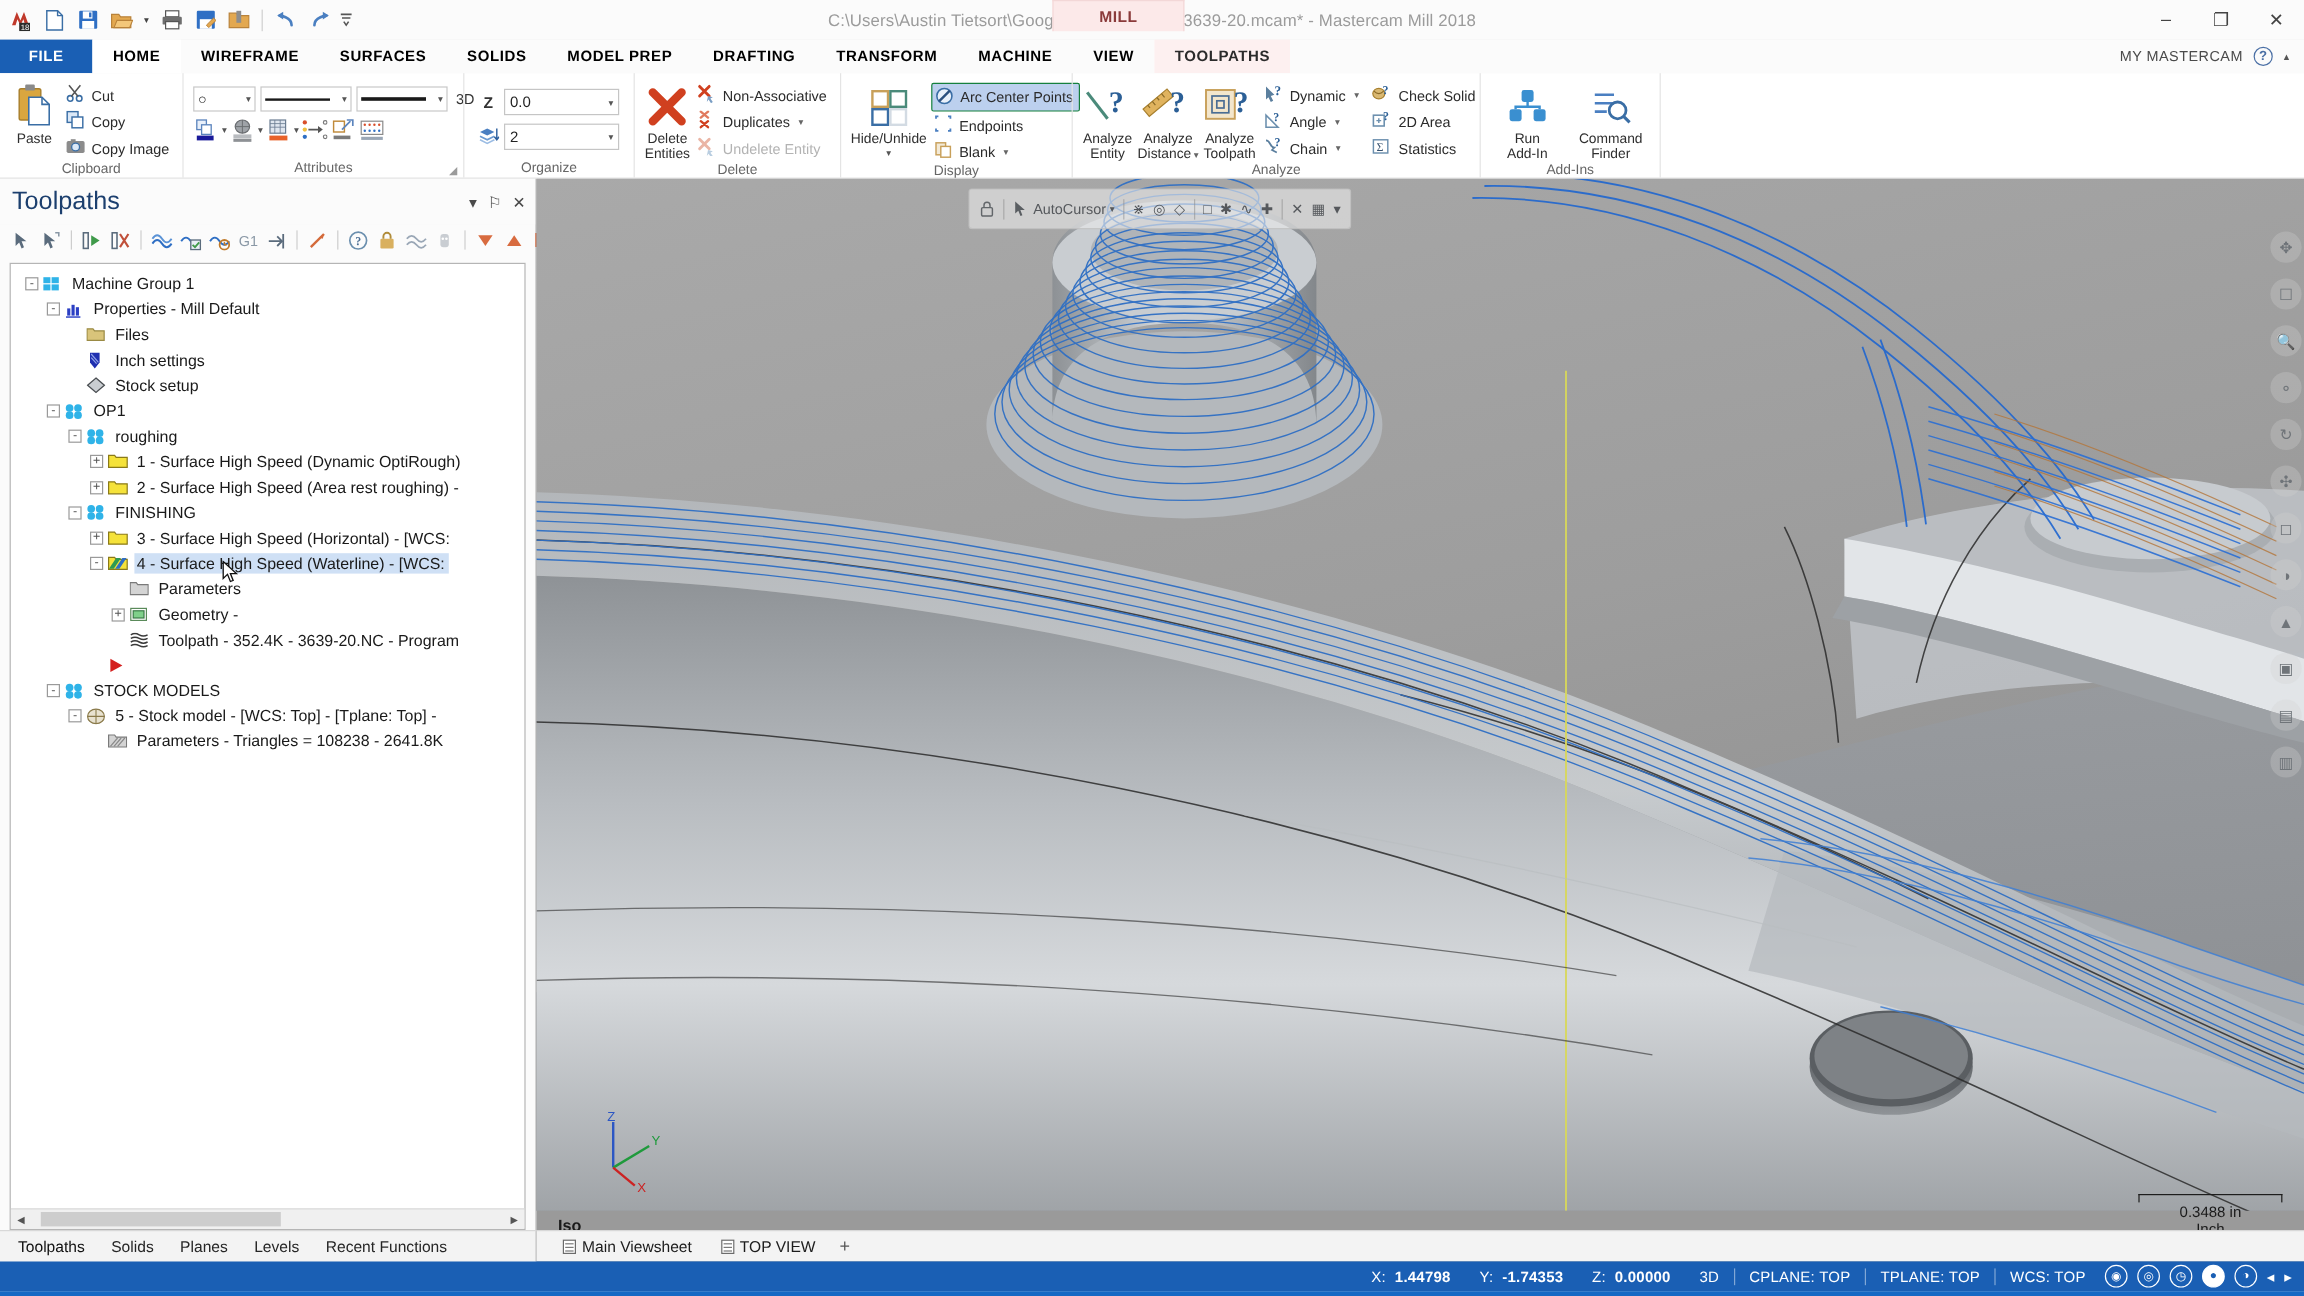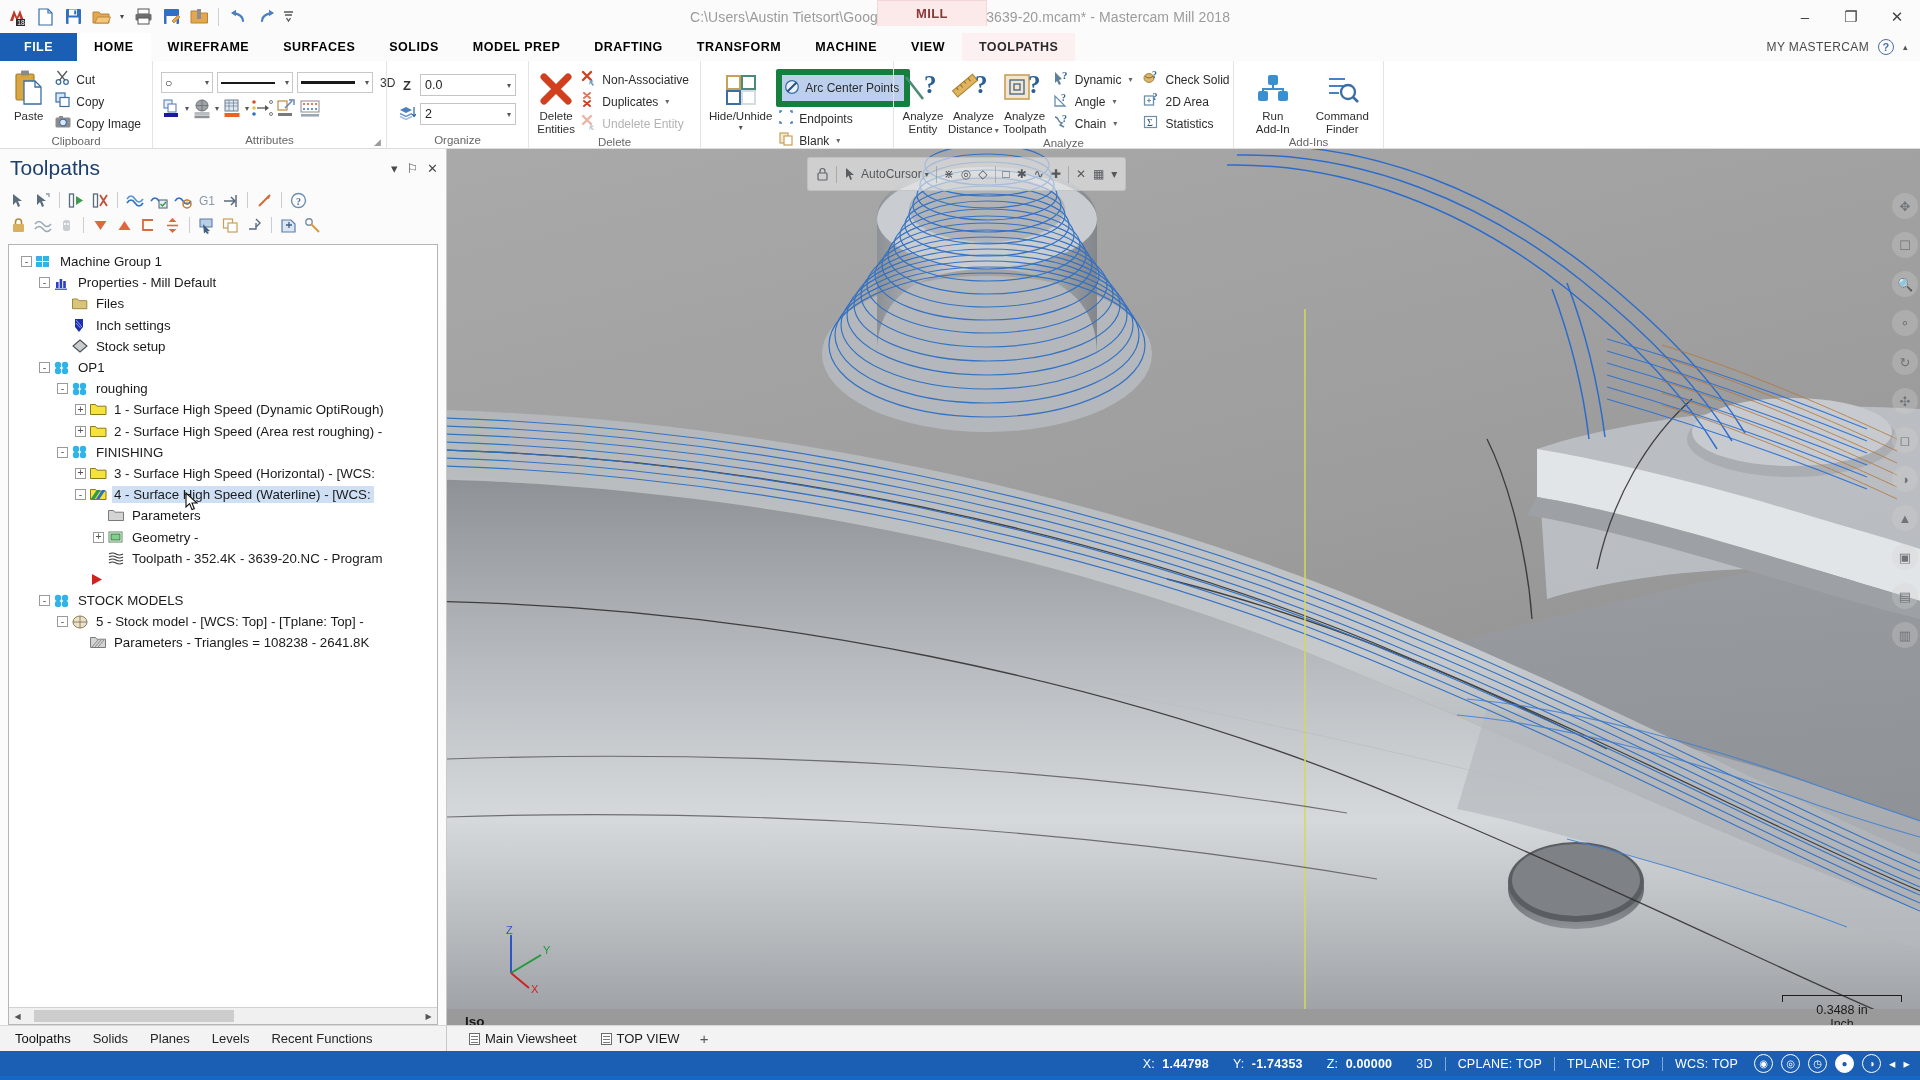--- a/index.html
+++ b/index.html
@@ -88,21 +88,21 @@
   .bigbtn.w70 { width: 70px; }
   .bigbtn.w62 { width: 62px; }
 
   
   .smallcol { display: flex; flex-direction: column; gap: 1px; padding-top: 2px; }
   .smallbtn {
     display: flex; align-items: center; gap: 5px; height: 21px; padding: 0 5px 0 2px;
     font-size: 12px; color: #2b2b2b; white-space: nowrap; cursor: default; border-radius: 2px;
   }
   .smallbtn.disabled { color: #b3b3b3; }
-  .smallbtn.sel { background: #bcd0ee; border: 6px solid #15803d; height: 38px; }
+  .smallbtn.sel { background: #bcd0ee; border: 1px solid #15803d; height: 24px; }
   .caret { font-size: 8px; color: #666; margin-left: 2px; }
 
   
   .attr-row { display: flex; align-items: center; gap: 4px; }
   .fieldbox {
     height: 21px; border: 1px solid #c8c8c8; background: #fff; display: flex; align-items: center;
     padding: 0 3px; font-size: 12px; gap: 4px;
   }
   .fieldbox .dd { margin-left: auto; font-size: 8px; color: #555; padding-left: 6px; }
   .linepreview { width: 62px; height: 0; border-top: 2px solid #1a1a1a; }
@@ -129,21 +129,21 @@
     border-right: 1px solid #c9c9c9; flex: none; position: relative;
   }
   .tp-header {
     height: 38px; display: flex; align-items: center; padding: 0 8px 0 10px; gap: 6px;
     background: #fbfbfb;
   }
   .tp-title { font-size: 21px; color: #1c3f6e; font-weight: 400; }
   .tp-hdr-btns { margin-left: auto; display: flex; align-items: center; gap: 9px; color: #4a4a4a; }
   .tp-hdr-btns span { font-size: 13px; cursor: default; }
 
-  .tp-toolbar { padding: 2px 6px 4px 8px; display: flex; flex-direction: column; gap: 3px; }
+  .tp-toolbar { padding: 2px 6px 4px 8px; display: flex; flex-direction: row; gap: 3px; }
   .tp-tb-row { display: flex; align-items: center; gap: 3px; height: 22px; }
   .tb-ico { width: 21px; height: 21px; display: flex; align-items: center; justify-content: center; }
   .tb-sep { width: 1px; height: 16px; background: #cdcdcd; margin: 0 3px; }
 
   .tree-wrap {
     margin: 4px 8px 0 8px; flex: 1; background: #fff; border: 1px solid #b5b5b5;
     overflow: hidden; position: relative; min-height: 0;
   }
   .tree { padding: 6px 0 0 4px; position: relative; }
   .trow {

